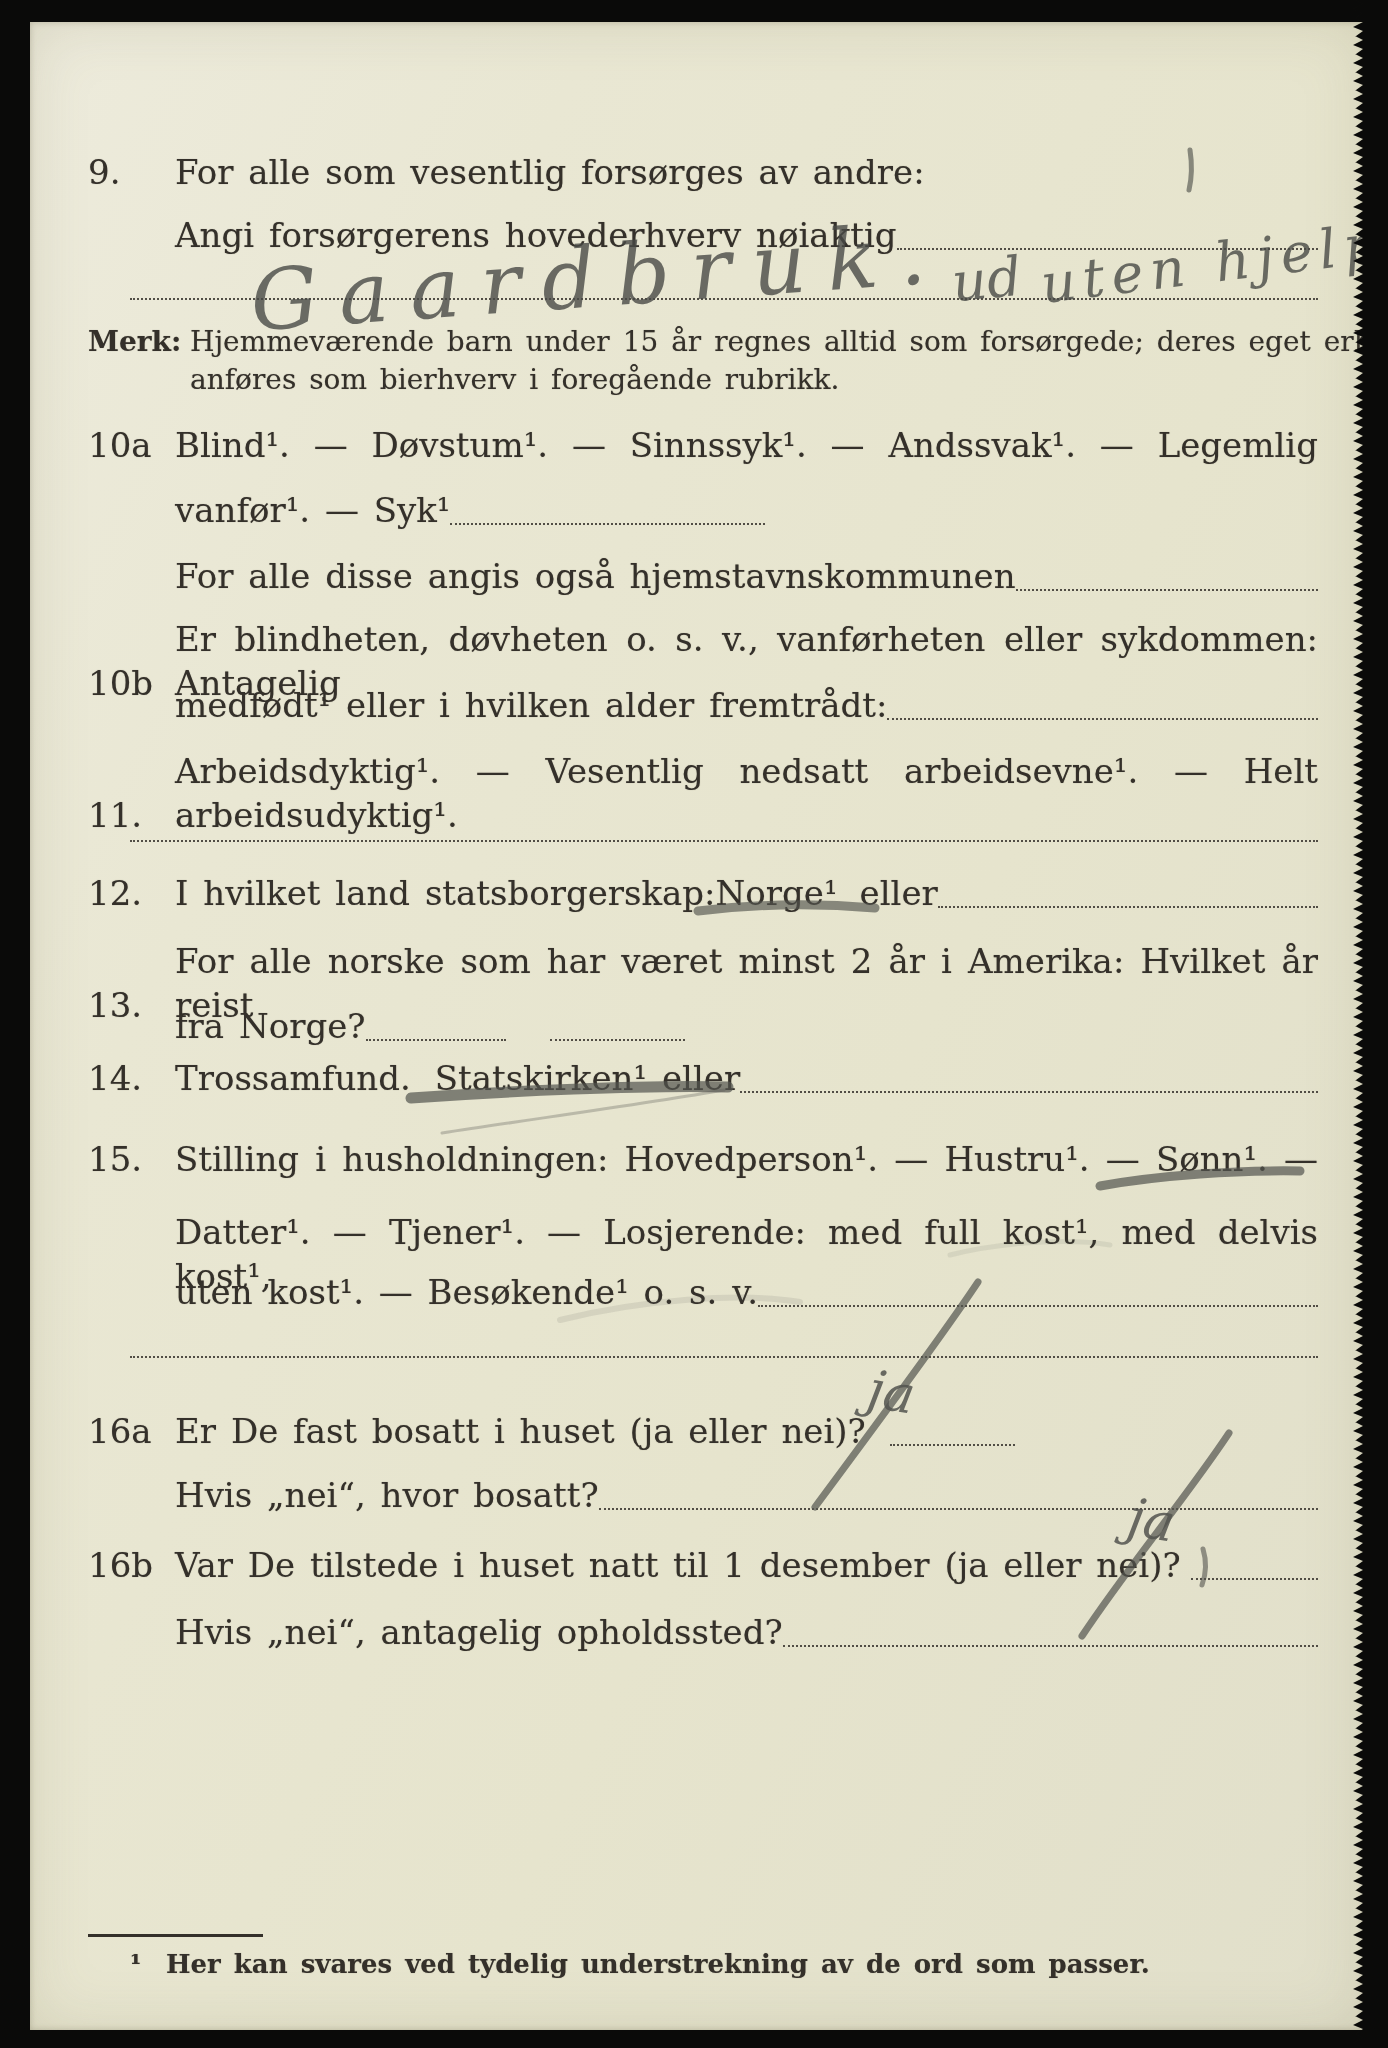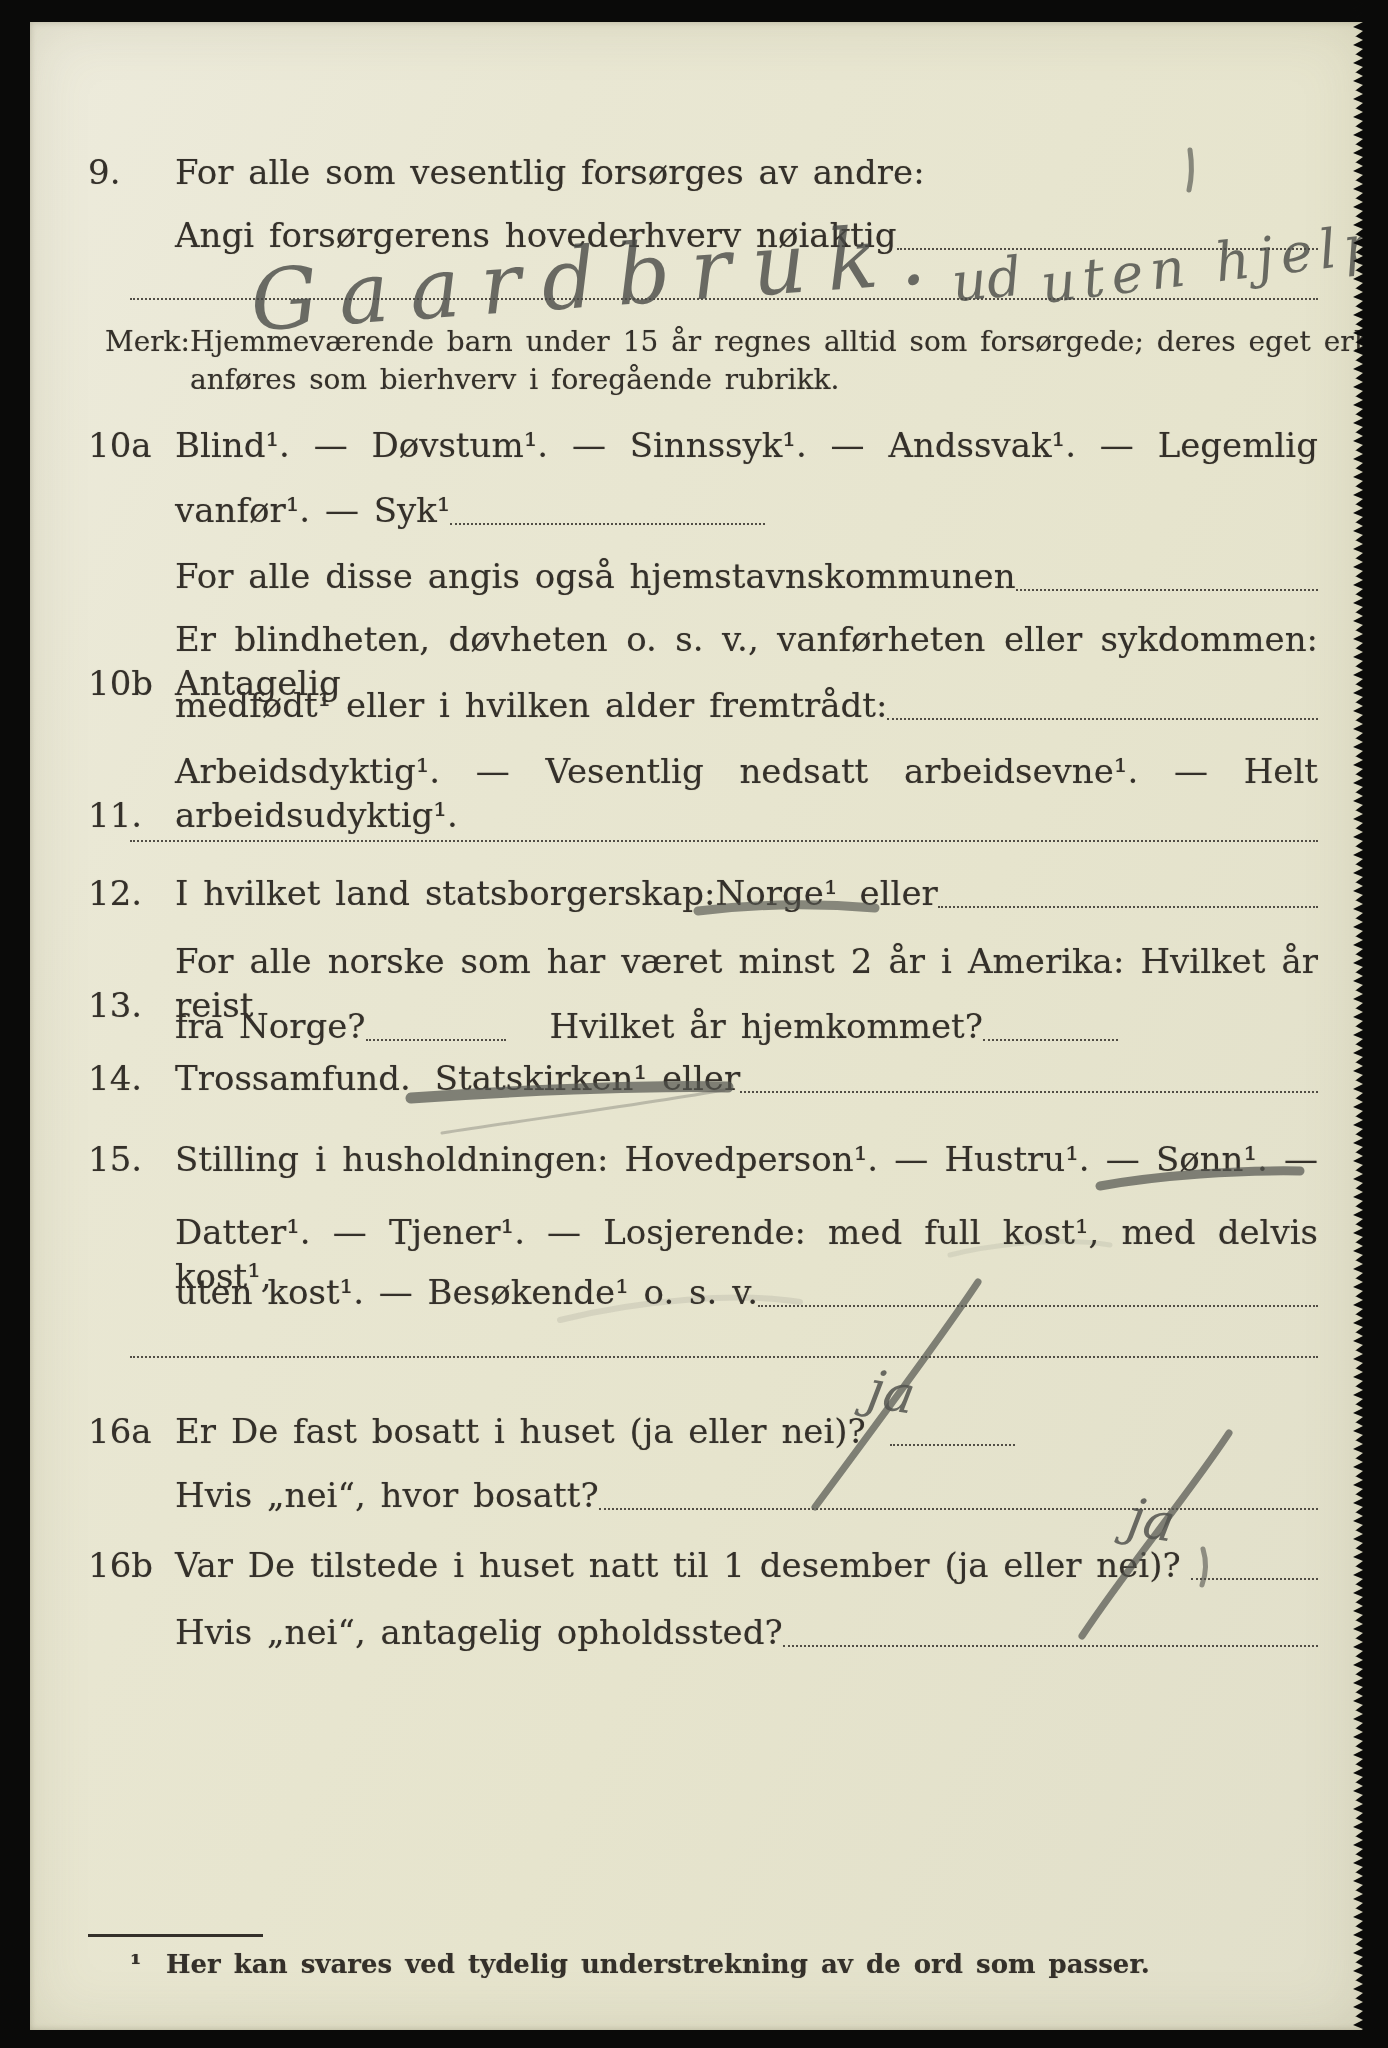--- a/index.html
+++ b/index.html
@@ -11,21 +11,21 @@
   .row{position:absolute;display:flex;align-items:flex-end;left:88px;right:70px;
        font-size:34px;line-height:44px;color:#34302a;word-spacing:4px;
        text-shadow:0 0 1px rgba(45,40,30,.35);white-space:nowrap;}
   .row.noNum{left:175px;}
   .num{flex:0 0 87px;}
   .txt{display:block;}
   .just .txt{flex:1;white-space:normal;text-align:justify;text-align-last:justify;}
   .ldr{border-bottom:2px dotted #45413a;margin-bottom:7px;opacity:.92;}
   .grow{flex:1;}
   .sm{font-size:28px;line-height:38px;}
-  .sm .num{flex:0 0 102px;font-weight:normal;text-align:right;}
+  .sm .num{flex:0 0 102px;font-weight:bold;}
   .rule{position:absolute;left:130px;right:70px;border-bottom:2px dotted #45413a;height:4px;opacity:.92;}
   .hw{position:absolute;font-family:"DejaVu Serif",serif;font-style:italic;
       color:rgba(72,74,70,.8);white-space:nowrap;pointer-events:none;}
   .ftrule{position:absolute;left:88px;width:175px;height:3px;background:#34302a;}
   .ft{font-size:26px;line-height:36px;font-weight:bold;}
   .ft .num{flex:0 0 36px;font-weight:bold;}
   svg.overlay{position:absolute;left:0;top:0;pointer-events:none;}
 </style>
 </head>
 <body>
@@ -90,21 +90,20 @@
   </div>
 
   <div class="row just" style="top:939px">
     <span class="num">13.</span>
     <span class="txt">For alle norske som har været minst 2 år i Amerika:  Hvilket år reist</span>
   </div>
   <div class="row noNum" style="top:1004px">
     <span class="txt">fra Norge?</span>
     <span class="ldr" style="width:140px;flex-shrink:1"></span>
     <span style="width:44px"></span>
-    <span class="txt">Hvilket år hjemkommet?</span>
     <span class="ldr" style="width:135px;flex-shrink:1"></span>
   </div>
 
   <div class="row" style="top:1056px">
     <span class="num">14.</span>
     <span class="txt" style="margin-right:24px">Trossamfund.</span>
     <span class="txt">Statskirken¹ eller</span>
     <span class="ldr grow"></span>
   </div>
 

